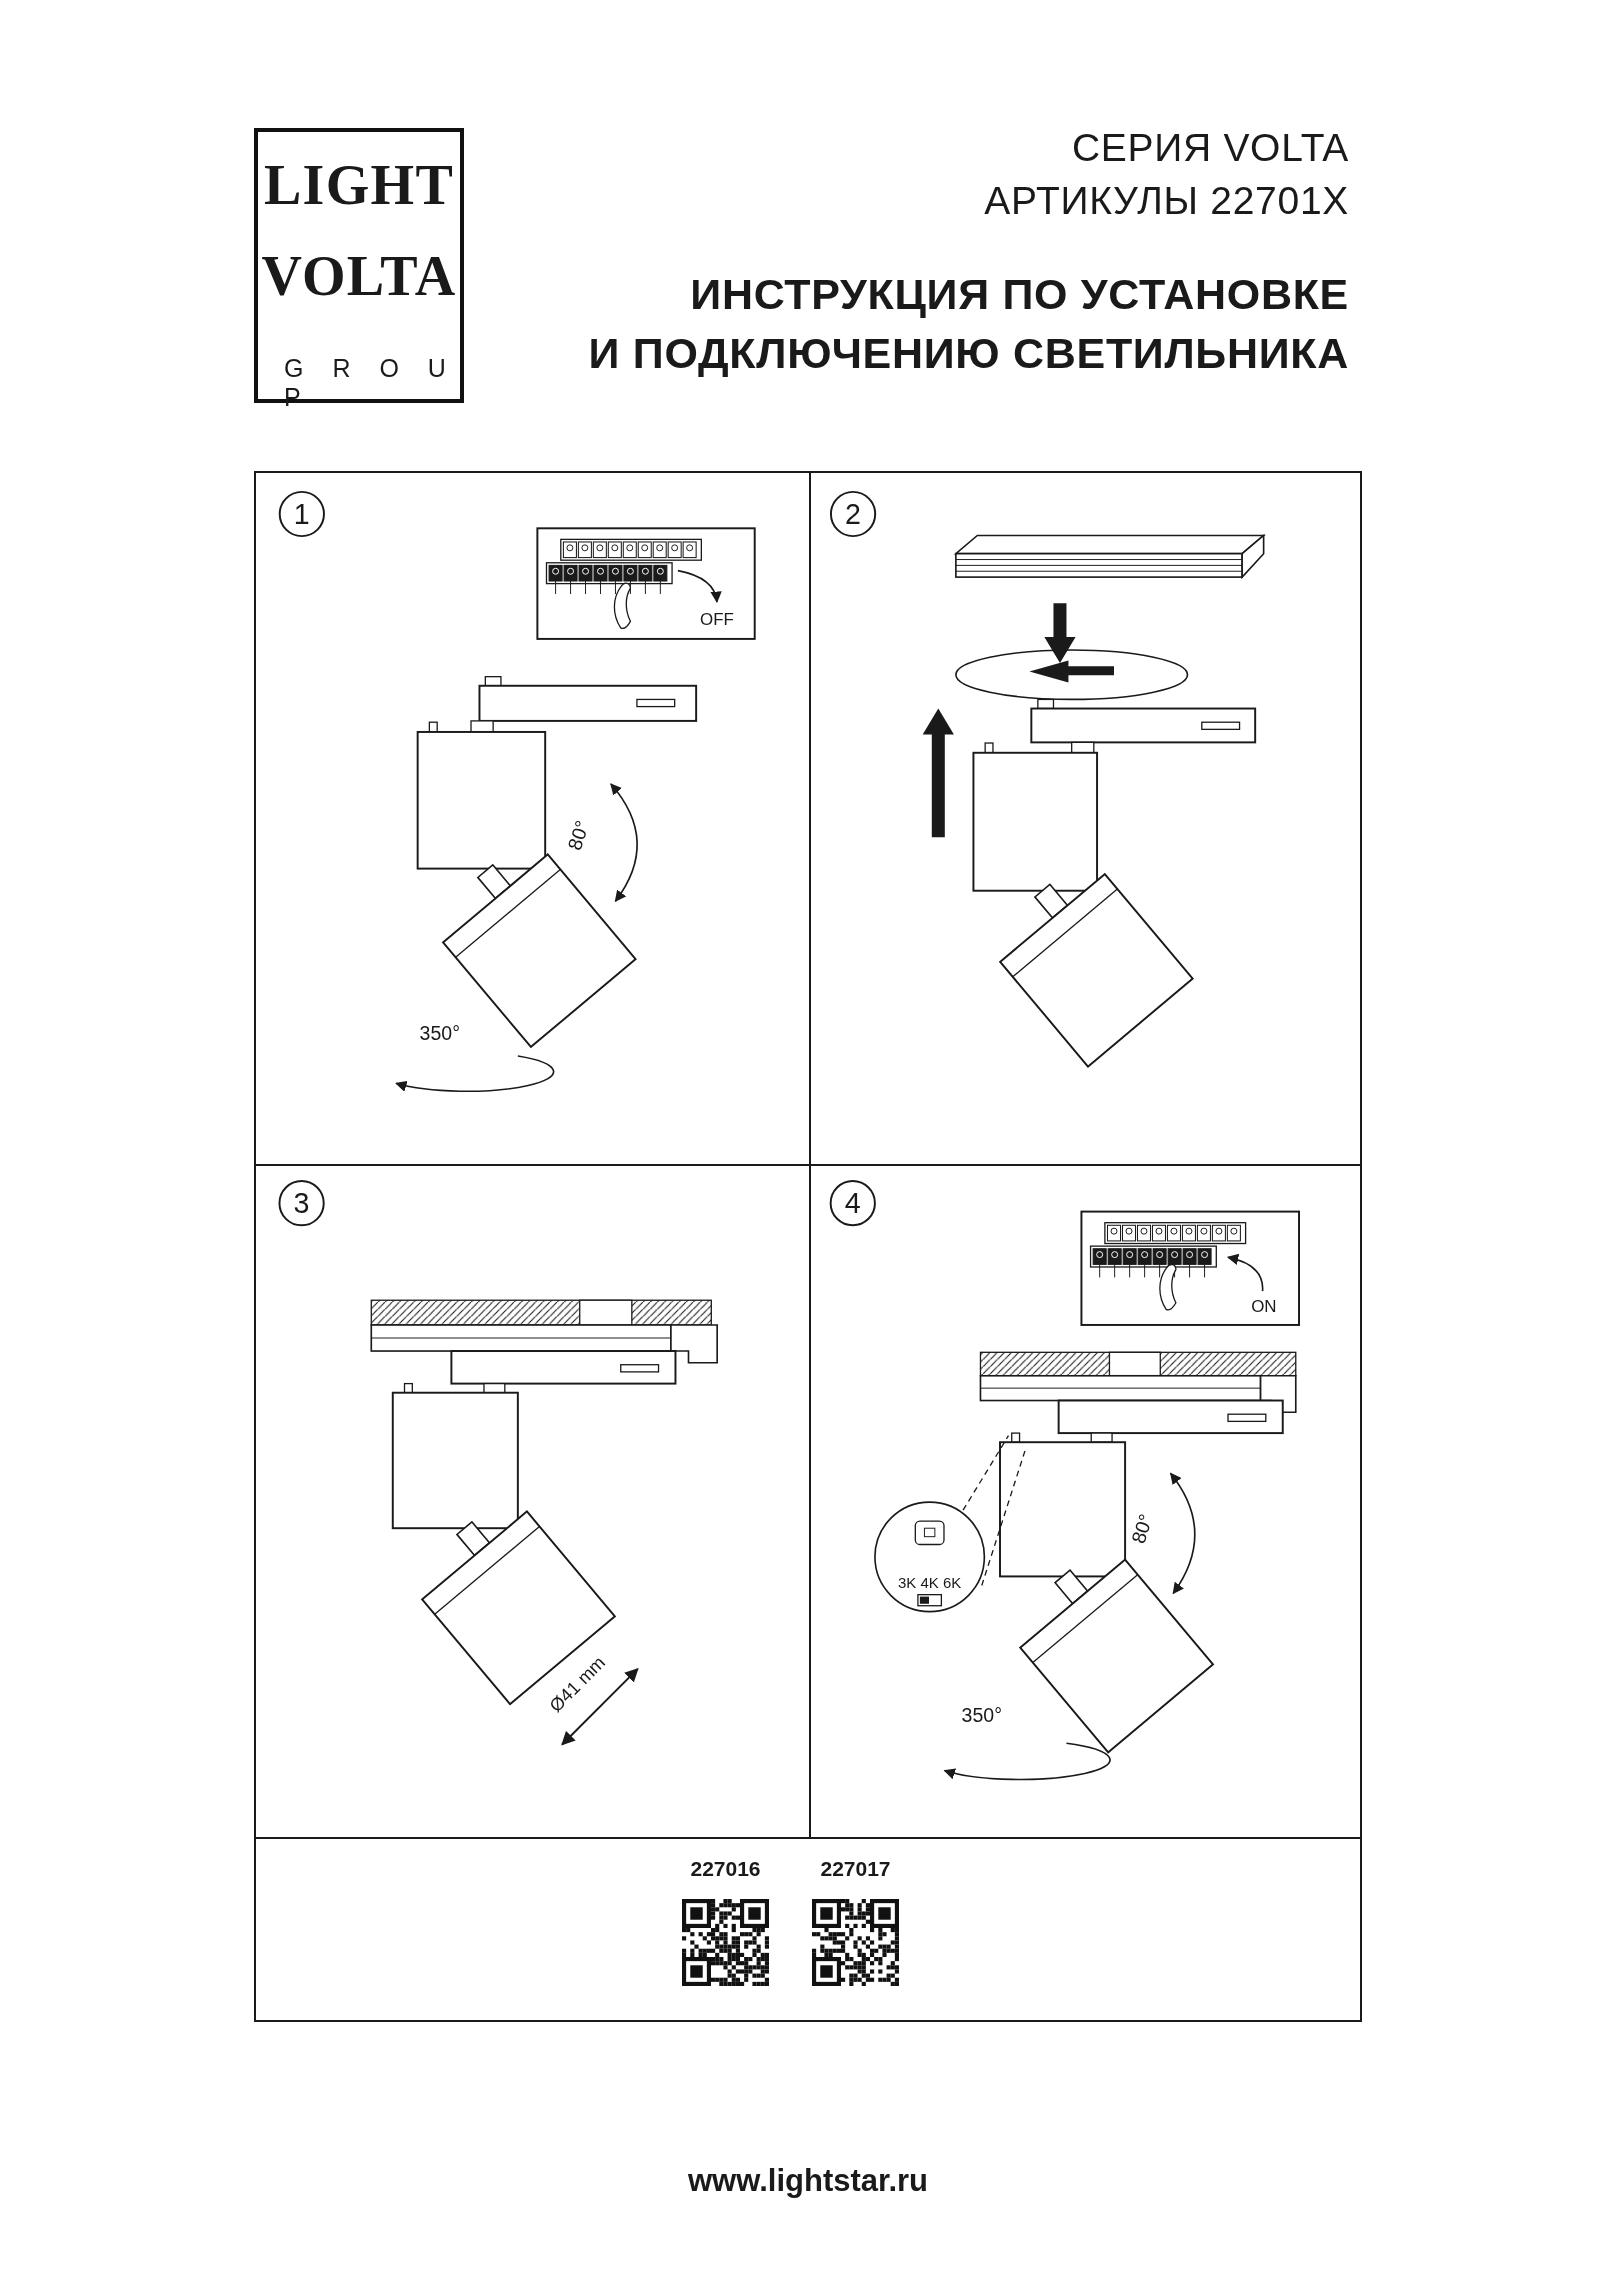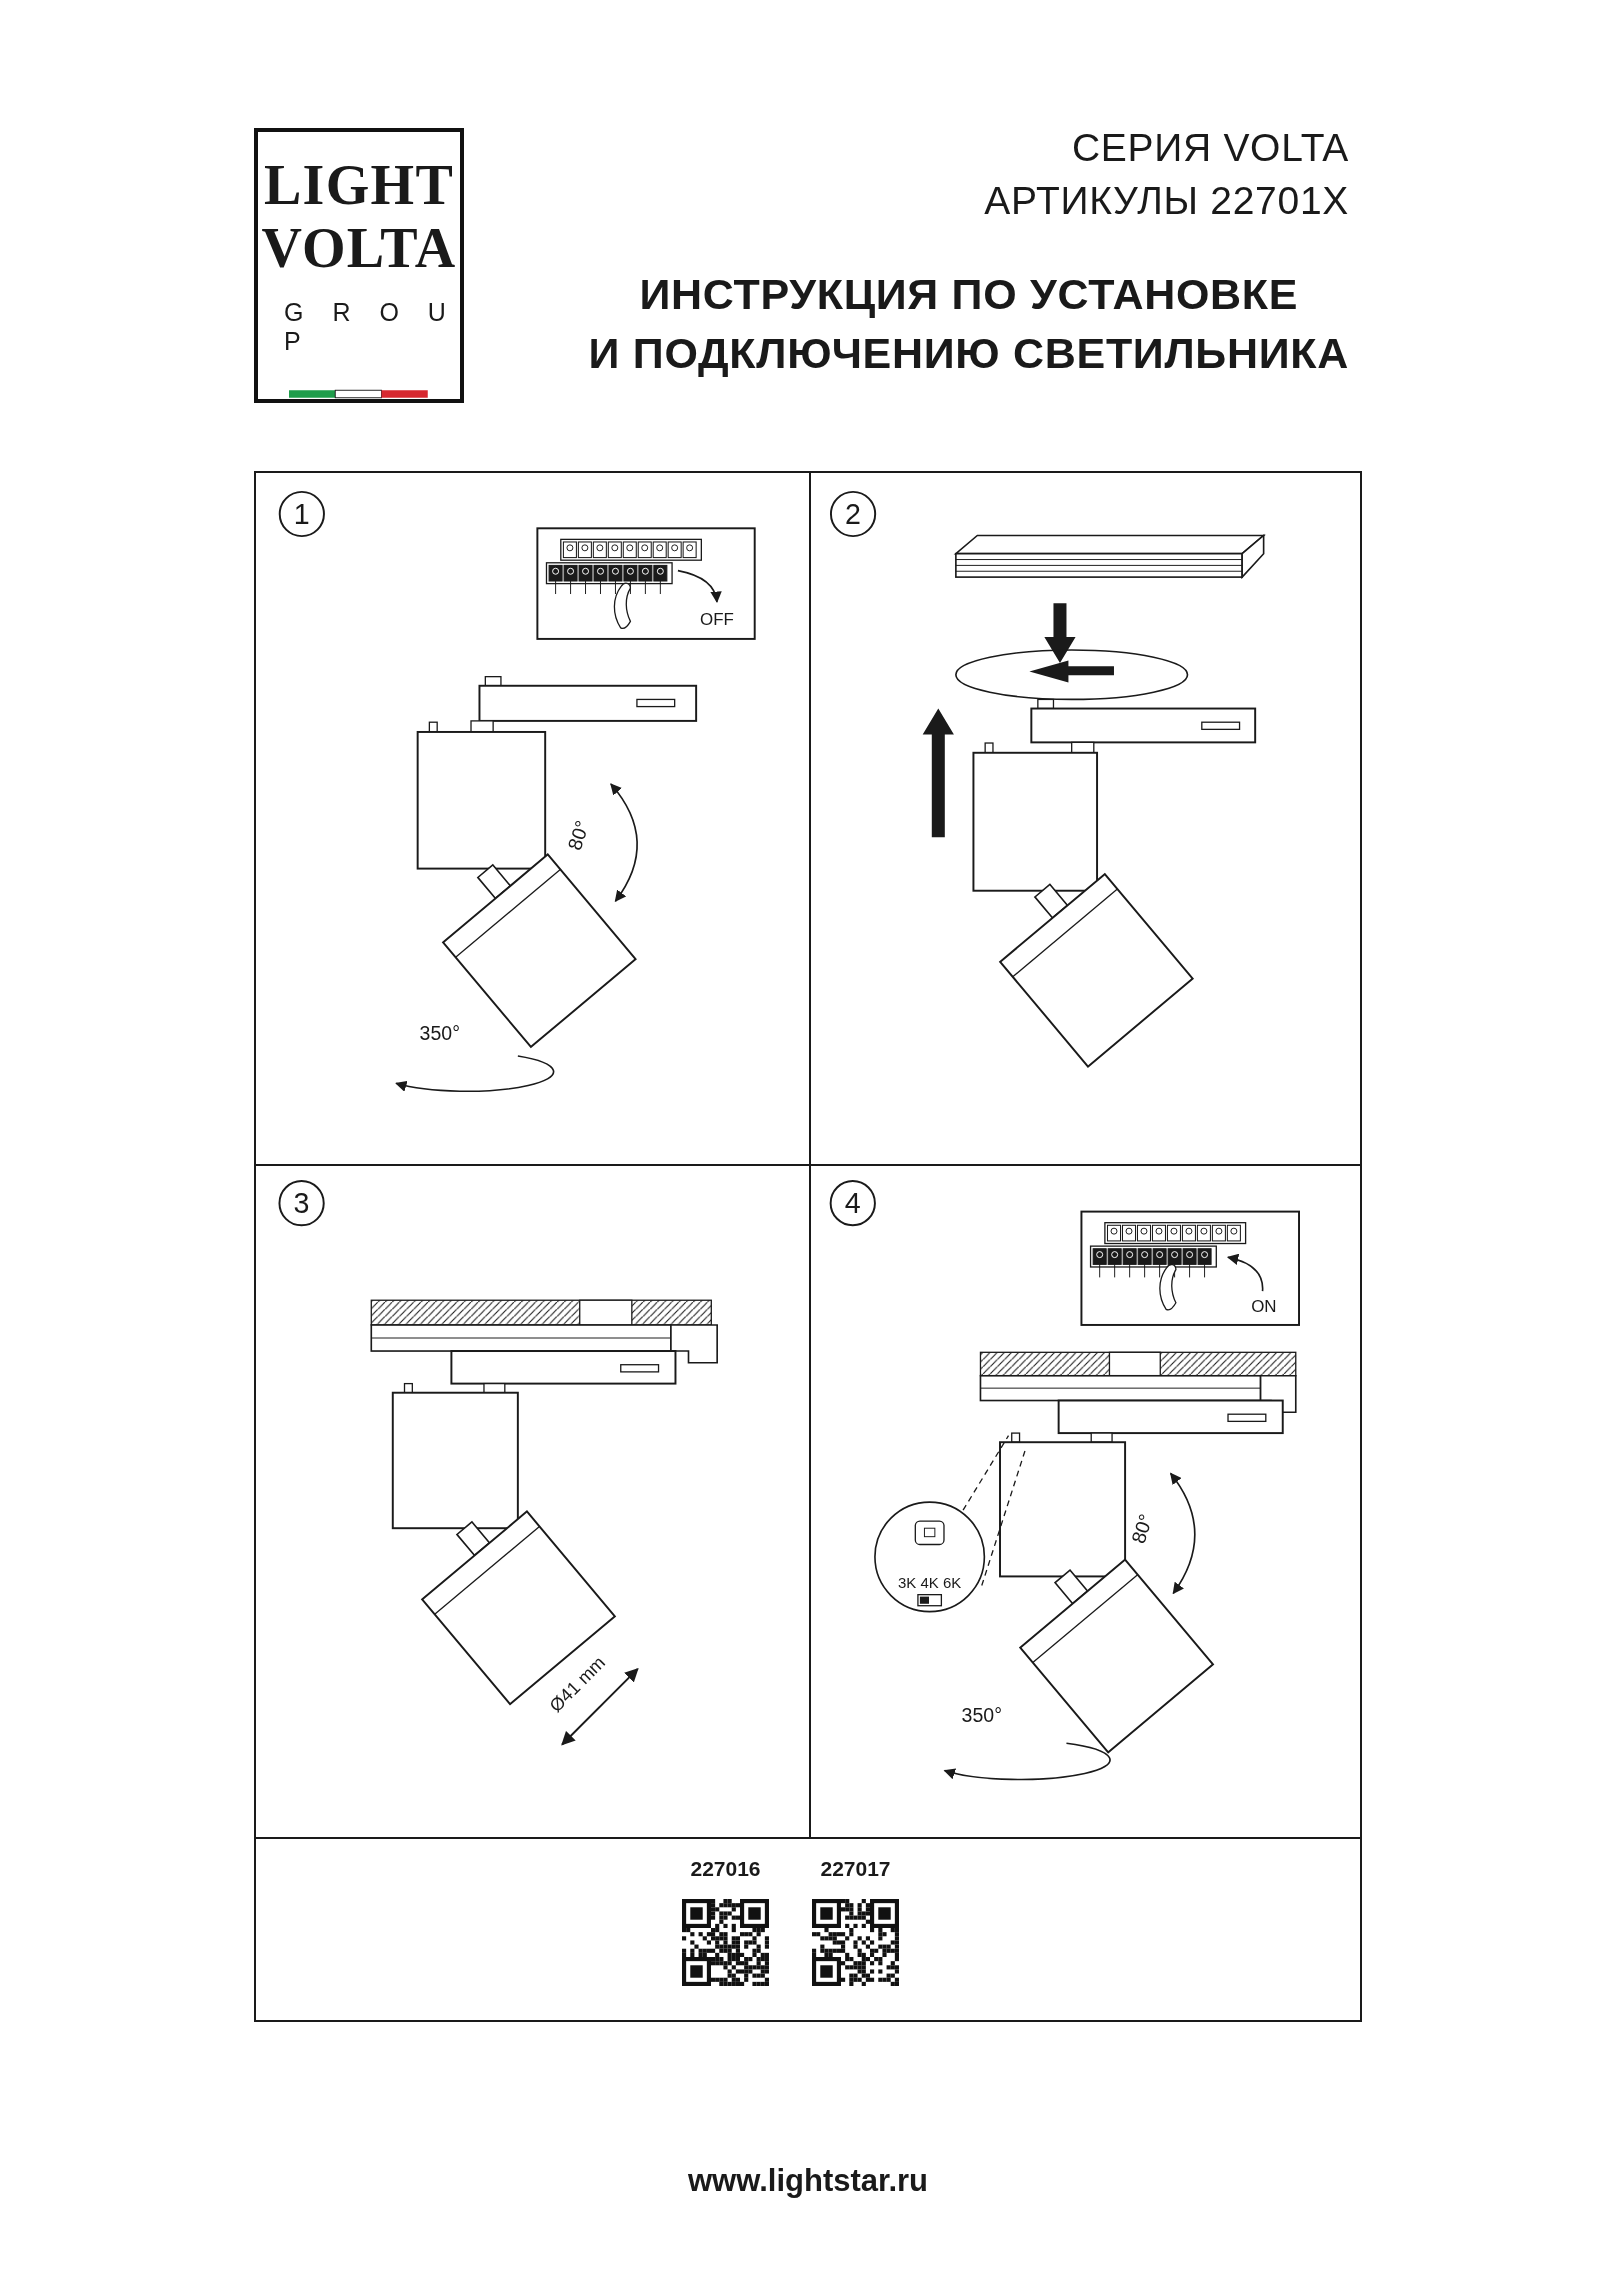--- a/index.html
+++ b/index.html
@@ -2,32 +2,32 @@
 <html style="font-size:10.4px"><head>
 <meta charset="utf-8">
 <style>
   html,body{margin:0;padding:0;background:#e8e8e8;}
   #page{position:relative;width:1616px;height:2284px;background:#ffffff;margin:0 auto;
         font-family:"Liberation Sans",sans-serif;color:#1a1a1a;overflow:hidden;}
   .abs{position:absolute;}
 
   
   #logo{left:254px;top:128px;width:210px;height:275px;border:4.6px solid #111;
-        box-sizing:border-box;display:flex;flex-direction:column;align-items:center;}
+        box-sizing:border-box;display:flex;flex-direction:column;align-items:center;gap:28px;}
   #logo .l1{margin-top:22px;}
   .logo-word{font-family:"Liberation Serif",serif;font-weight:bold;font-size:56px;line-height:63px;
              letter-spacing:1.3px;}
   .logo-group{margin-top:18px;font-size:25px;letter-spacing:11px;margin-left:26px;font-weight:500;}
   .logo-flag{margin-top:33px;}
 
   
   #hdr{top:121px;right:267px;text-align:right;}
   #hdr .ln-a{font-size:39px;font-weight:normal;line-height:53px;letter-spacing:0.7px;}
   #hdr .blk2{margin-top:38px;}
-  #hdr .ln-b{font-size:43px;font-weight:bold;line-height:59px;letter-spacing:0.7px;text-align:center;}
+  #hdr .ln-b{font-size:43px;font-weight:bold;line-height:59px;letter-spacing:0.7px;}
 
   
   #grid{left:254px;top:471px;width:1108px;height:1551px;border:2px solid #1a1a1a;box-sizing:border-box;}
   .divider{position:absolute;background:#1a1a1a;}
   #div-v{left:553px;top:0;width:2px;height:1366px;}
   #div-h1{left:0;top:691px;width:1104px;height:2px;}
   #div-h2{left:0;top:1364px;width:1104px;height:2px;}
   svg.panel{position:absolute;overflow:visible;}
 
   

